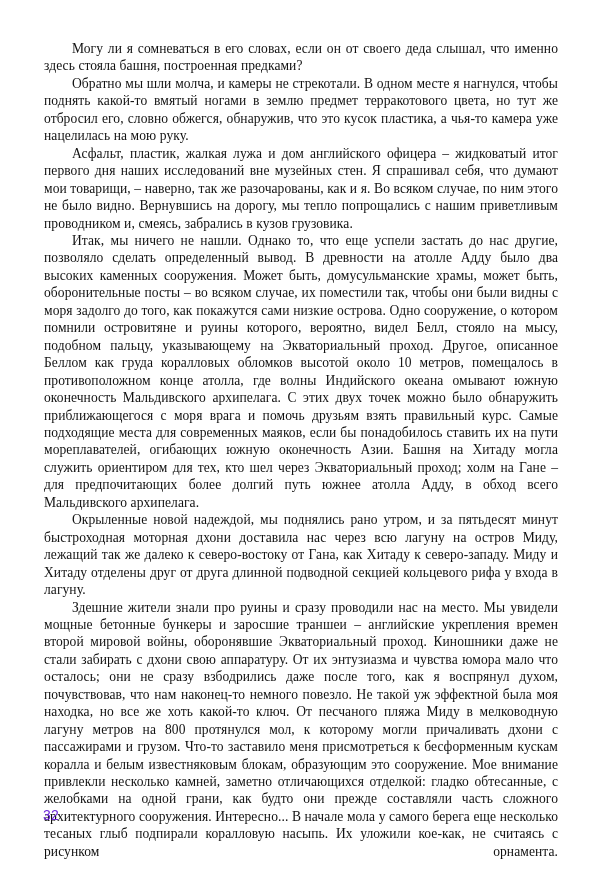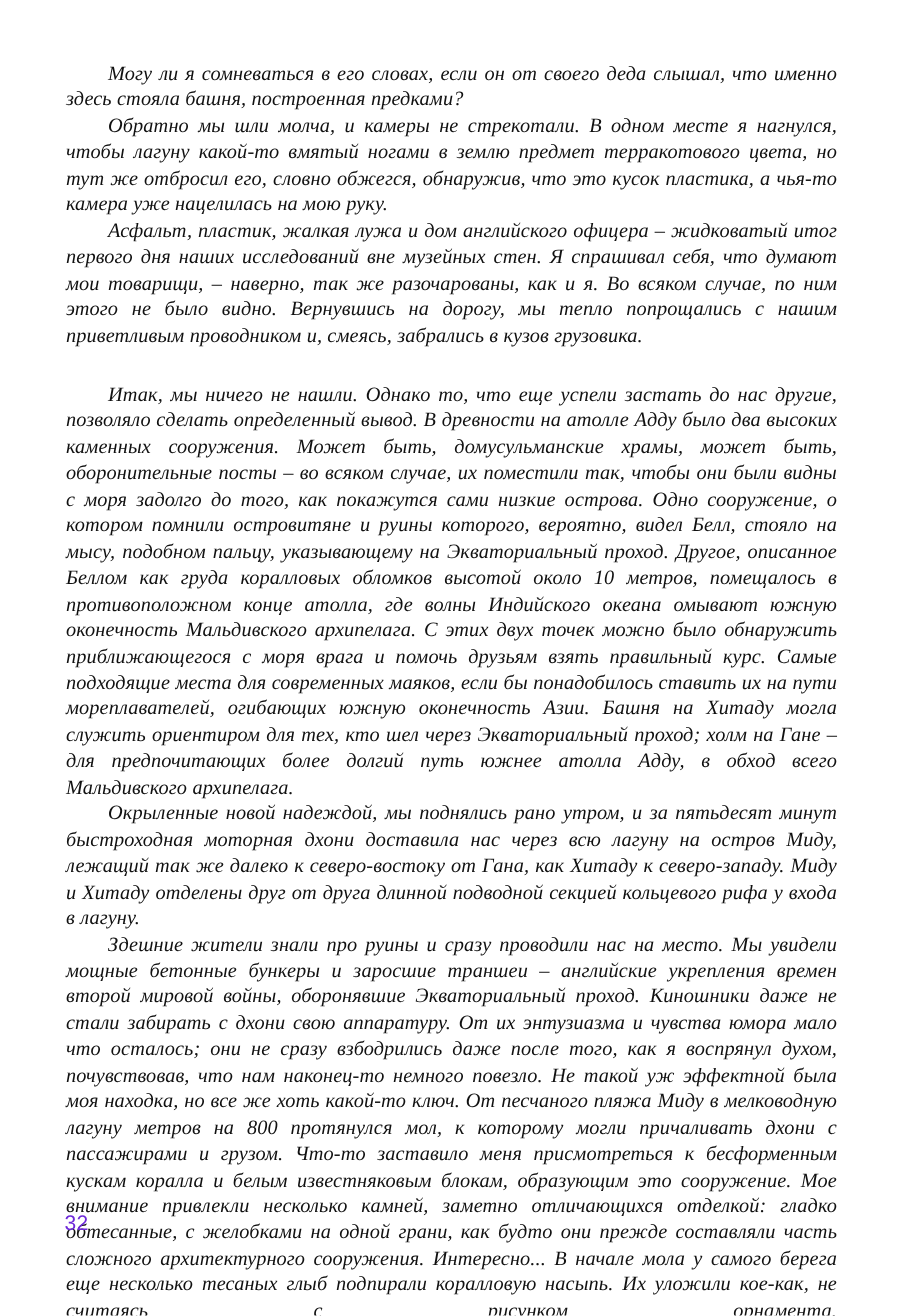--- a/index.html
+++ b/index.html
@@ -31,29 +31,27 @@
     margin: 0;
     padding: 0;
     text-align: justify;
     text-justify: inter-word;
     text-indent: 28px;
     font-size: 13.55px;
     line-height: 17.45px;
     letter-spacing: 0.005em;
     word-spacing: 0.005em;
     color: #111111;
-    font-style: italic;
     -webkit-font-smoothing: none;
   }
   p.para:last-child {
     text-align-last: justify;
   }
   
   p.section-gap {
-    margin-top: 22px;
   }
   .page-number {
     position: absolute;
     left: 43px;
     top: 807px;
     font-size: 14px;
     line-height: 16px;
     font-family: "Liberation Sans", "DejaVu Sans", sans-serif;
     color: #6d28d9;
     letter-spacing: 0.02em;
@@ -61,21 +59,21 @@
 </style>
 </head>
 <body>
 
 <div class="page">
 
   <div class="text-column">
 
     <p class="para">Могу ли я сомневаться в его словах, если он от своего деда слышал, что именно здесь стояла башня, построенная предками?</p>
 
-    <p class="para">Обратно мы шли молча, и камеры не стрекотали. В одном месте я нагнулся, чтобы лагуну какой-то вмятый ногами в землю предмет терракотового цвета, но тут же отбросил его, словно обжегся, обнаружив, что это кусок пластика, а чья-то камера уже нацелилась на мою руку.</p>
+    <p class="para">Обратно мы шли молча, и камеры не стрекотали. В одном месте я нагнулся, чтобы поднять какой-то вмятый ногами в землю предмет терракотового цвета, но тут же отбросил его, словно обжегся, обнаружив, что это кусок пластика, а чья-то камера уже нацелилась на мою руку.</p>
 
     <p class="para">Асфальт, пластик, жалкая лужа и дом английского офицера – жидковатый итог первого дня наших исследований вне музейных стен. Я спрашивал себя, что думают мои товарищи, – наверно, так же разочарованы, как и я. Во всяком случае, по ним этого не было видно. Вернувшись на дорогу, мы тепло попрощались с нашим приветливым проводником и, смеясь, забрались в кузов грузовика.</p>
 
     <p class="para section-gap">Итак, мы ничего не нашли. Однако то, что еще успели застать до нас другие, позволяло сделать определенный вывод. В древности на атолле Адду было два высоких каменных сооружения. Может быть, домусульманские храмы, может быть, оборонительные посты – во всяком случае, их поместили так, чтобы они были видны с моря задолго до того, как покажутся сами низкие острова. Одно сооружение, о котором помнили островитяне и руины которого, вероятно, видел Белл, стояло на мысу, подобном пальцу, указывающему на Экваториальный проход. Другое, описанное Беллом как груда коралловых обломков высотой около 10 метров, помещалось в противоположном конце атолла, где волны Индийского океана омывают южную оконечность Мальдивского архипелага. С этих двух точек можно было обнаружить приближающегося с моря врага и помочь друзьям взять правильный курс. Самые подходящие места для современных маяков, если бы понадобилось ставить их на пути мореплавателей, огибающих южную оконечность Азии. Башня на Хитаду могла служить ориентиром для тех, кто шел через Экваториальный проход; холм на Гане – для предпочитающих более долгий путь южнее атолла Адду, в обход всего Мальдивского архипелага.</p>
 
 
     <p class="para">Окрыленные новой надеждой, мы поднялись рано утром, и за пятьдесят минут быстроходная моторная дхони доставила нас через всю лагуну на остров Миду, лежащий так же далеко к северо-востоку от Гана, как Хитаду к северо-западу. Миду и Хитаду отделены друг от друга длинной подводной секцией кольцевого рифа у входа в лагуну.</p>
 
     <p class="para">Здешние жители знали про руины и сразу проводили нас на место. Мы увидели мощные бетонные бункеры и заросшие траншеи – английские укрепления времен второй мировой войны, оборонявшие Экваториальный проход. Киношники даже не стали забирать с дхони свою аппаратуру. От их энтузиазма и чувства юмора мало что осталось; они не сразу взбодрились даже после того, как я воспрянул духом, почувствовав, что нам наконец-то немного повезло. Не такой уж эффектной была моя находка, но все же хоть какой-то ключ. От песчаного пляжа Миду в мелководную лагуну метров на 800 протянулся мол, к которому могли причаливать дхони с пассажирами и грузом. Что-то заставило меня присмотреться к бесформенным кускам коралла и белым известняковым блокам, образующим это сооружение. Мое внимание привлекли несколько камней, заметно отличающихся отделкой: гладко обтесанные, с желобками на одной грани, как будто они прежде составляли часть сложного архитектурного сооружения. Интересно... В начале мола у самого берега еще несколько тесаных глыб подпирали коралловую насыпь. Их уложили кое-как, не считаясь с рисунком орнамента.</p>
 

